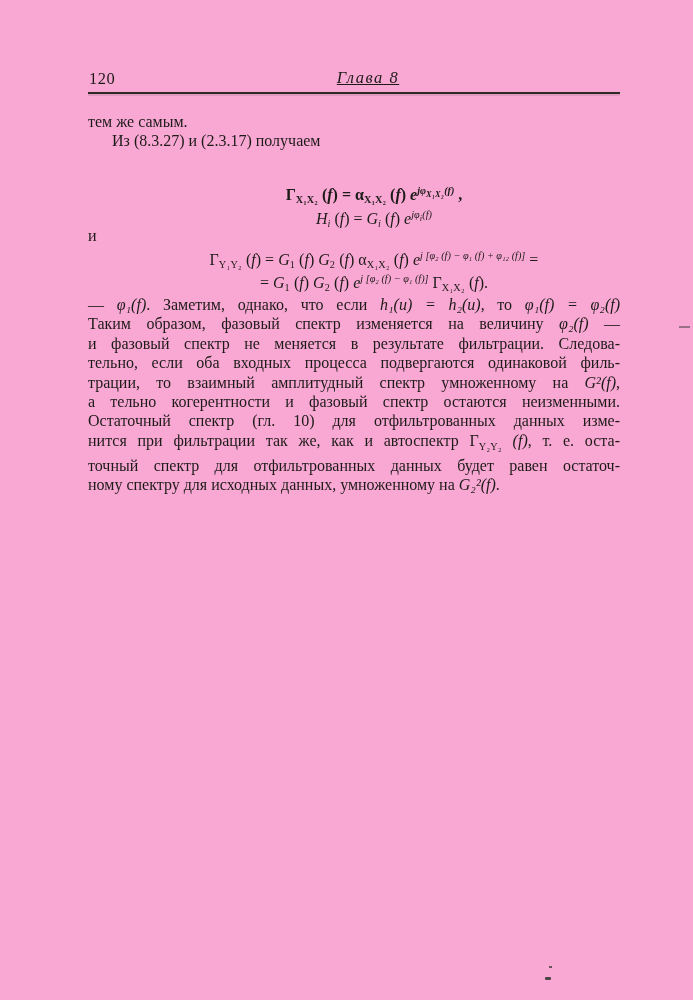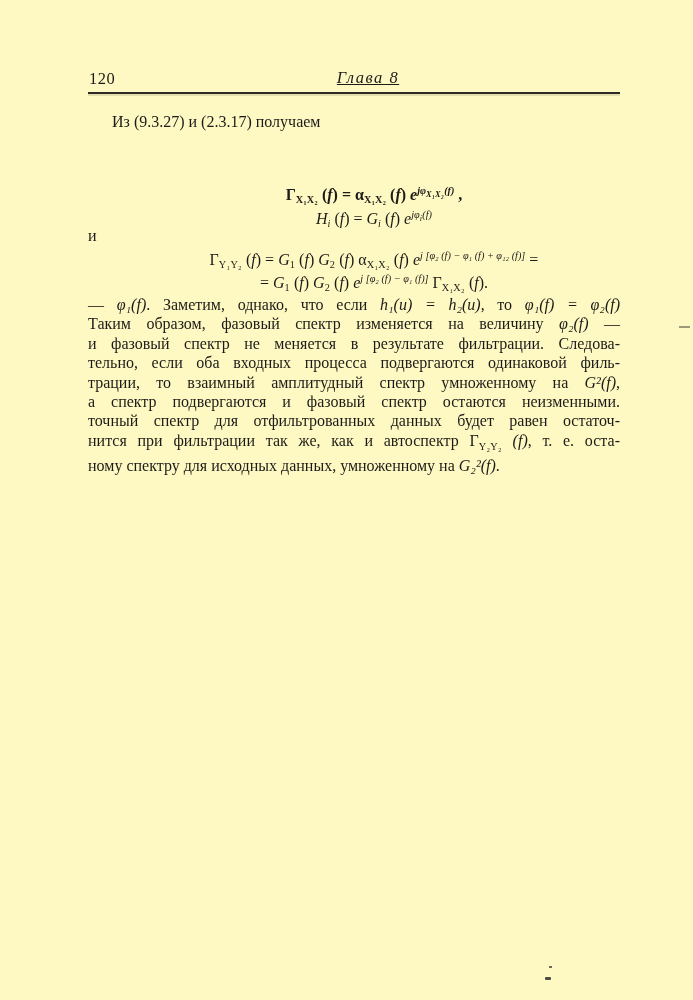--- a/index.html
+++ b/index.html
@@ -1,19 +1,19 @@
 <!DOCTYPE html>
 <html><head>
 <meta charset="utf-8">
 <style>
   html,body{margin:0;padding:0;}
   .page{
     position:relative;
     width:693px;height:1000px;
-    background:#fef9c3;
+    background:#f9a8d4;
     font-family:"Liberation Serif","DejaVu Serif",serif;
     color:#1d1b18;
     overflow:hidden;
   }
   .pagenum{
     position:absolute;left:89px;top:69px;
     font-size:16.5px;letter-spacing:.5px;
   }
   .chapter{
     position:absolute;left:88px;top:68px;width:560px;
@@ -54,38 +54,40 @@
 </head>
 <body>
 
 <div class="page">
 
   <span class="pagenum">120</span>
   <div class="chapter">Глава 8</div>
   <div class="rule"></div>
 
   <div class="textcol p1">
-    <div class="line indent"><span>Из (9.3.27) и (2.3.17) получаем</span></div>
+    <div class="line"><span>тем же самым.</span></div>
+    <div class="line indent"><span>Из (8.3.27) и (2.3.17) получаем</span></div>
   </div>
 
   <div class="eq eq1"><span>Γ</span><span class="k-sub">X₁X₂</span><span> (</span><span class="k-i">f</span><span>) = α</span><span class="k-sub">X₁X₂</span><span> (</span><span class="k-i">f</span><span>) </span><span class="k-i">e</span><span class="k-supi">jφ</span><span class="k-ssub">X₁X₂</span><span class="k-supi">(f)</span><span> ,</span></div>
   <div class="eq eq2"><span class="k-i">H</span><span class="k-subi">i</span><span> (</span><span class="k-i">f</span><span>) = </span><span class="k-i">G</span><span class="k-subi">i</span><span> (</span><span class="k-i">f</span><span>) </span><span class="k-i">e</span><span class="k-supi">jφ</span><span class="k-ssub">i</span><span class="k-supi">(f)</span></div>
   <div class="conn">и</div>
   <div class="eq eq3a"><span>Γ</span><span class="k-sub">Y₁Y₂</span><span> (</span><span class="k-i">f</span><span>) = </span><span class="k-i">G</span><span class="k-sub">1</span><span> (</span><span class="k-i">f</span><span>) </span><span class="k-i">G</span><span class="k-sub">2</span><span> (</span><span class="k-i">f</span><span>) α</span><span class="k-sub">X₁X₂</span><span> (</span><span class="k-i">f</span><span>) </span><span class="k-i">e</span><span class="k-supi">j [φ₂ (f) − φ₁ (f) + φ₁₂ (f)]</span><span> =</span></div>
   <div class="eq eq3b"><span>= </span><span class="k-i">G</span><span class="k-sub">1</span><span> (</span><span class="k-i">f</span><span>) </span><span class="k-i">G</span><span class="k-sub">2</span><span> (</span><span class="k-i">f</span><span>) </span><span class="k-i">e</span><span class="k-supi">j [φ₂ (f) − φ₁ (f)]</span><span> Γ</span><span class="k-sub">X₁X₂</span><span> (</span><span class="k-i">f</span><span>).</span></div>
 
   <div class="textcol p3">
     <div class="jline"><span>— </span><span class="k-i">φ₁(f)</span><span>. Заметим, однако, что если </span><span class="k-i">h₁(u) = h₂(u)</span><span>, то </span><span class="k-i">φ₁(f) = φ₂(f)</span></div>
     <div class="jline"><span>Таким образом, фазовый спектр изменяется на величину </span><span class="k-i">φ₂(f)</span><span> —</span></div>
     <div class="jline"><span>и фазовый спектр не меняется в результате фильтрации. Следова-</span></div>
     <div class="jline"><span>тельно, если оба входных процесса подвергаются одинаковой филь-</span></div>
     <div class="jline"><span>трации, то взаимный амплитудный спектр умноженному на </span><span class="k-i">G²(f)</span><span>,</span></div>
-    <div class="jline"><span>а спектр подвергаются и фазовый спектр остаются неизменными.</span></div>
+    <div class="jline"><span>а тельно когерентности и фазовый спектр остаются неизменными.</span></div>
+    <div class="jline"><span>Остаточный спектр (гл. 10) для отфильтрованных данных изме-</span></div>
+    <div class="jline"><span>нится при фильтрации так же, как и автоспектр </span><span>Γ</span><span class="k-sub">Y₂Y₂</span><span class="k-i"> (f)</span><span>, т. е. оста-</span></div>
     <div class="jline"><span>точный спектр для отфильтрованных данных будет равен остаточ-</span></div>
-    <div class="jline"><span>нится при фильтрации так же, как и автоспектр </span><span>Γ</span><span class="k-sub">Y₂Y₂</span><span class="k-i"> (f)</span><span>, т. е. оста-</span></div>
     <div class="line"><span>ному спектру для исходных данных, умноженному на </span><span class="k-i">G₂²(f)</span><span>.</span></div>
   </div>
 
   <div class="speck speck-a"></div>
   <div class="speck speck-b"></div>
   <div class="speck speck-c"></div>
 
 </div>
 
 </body></html>

